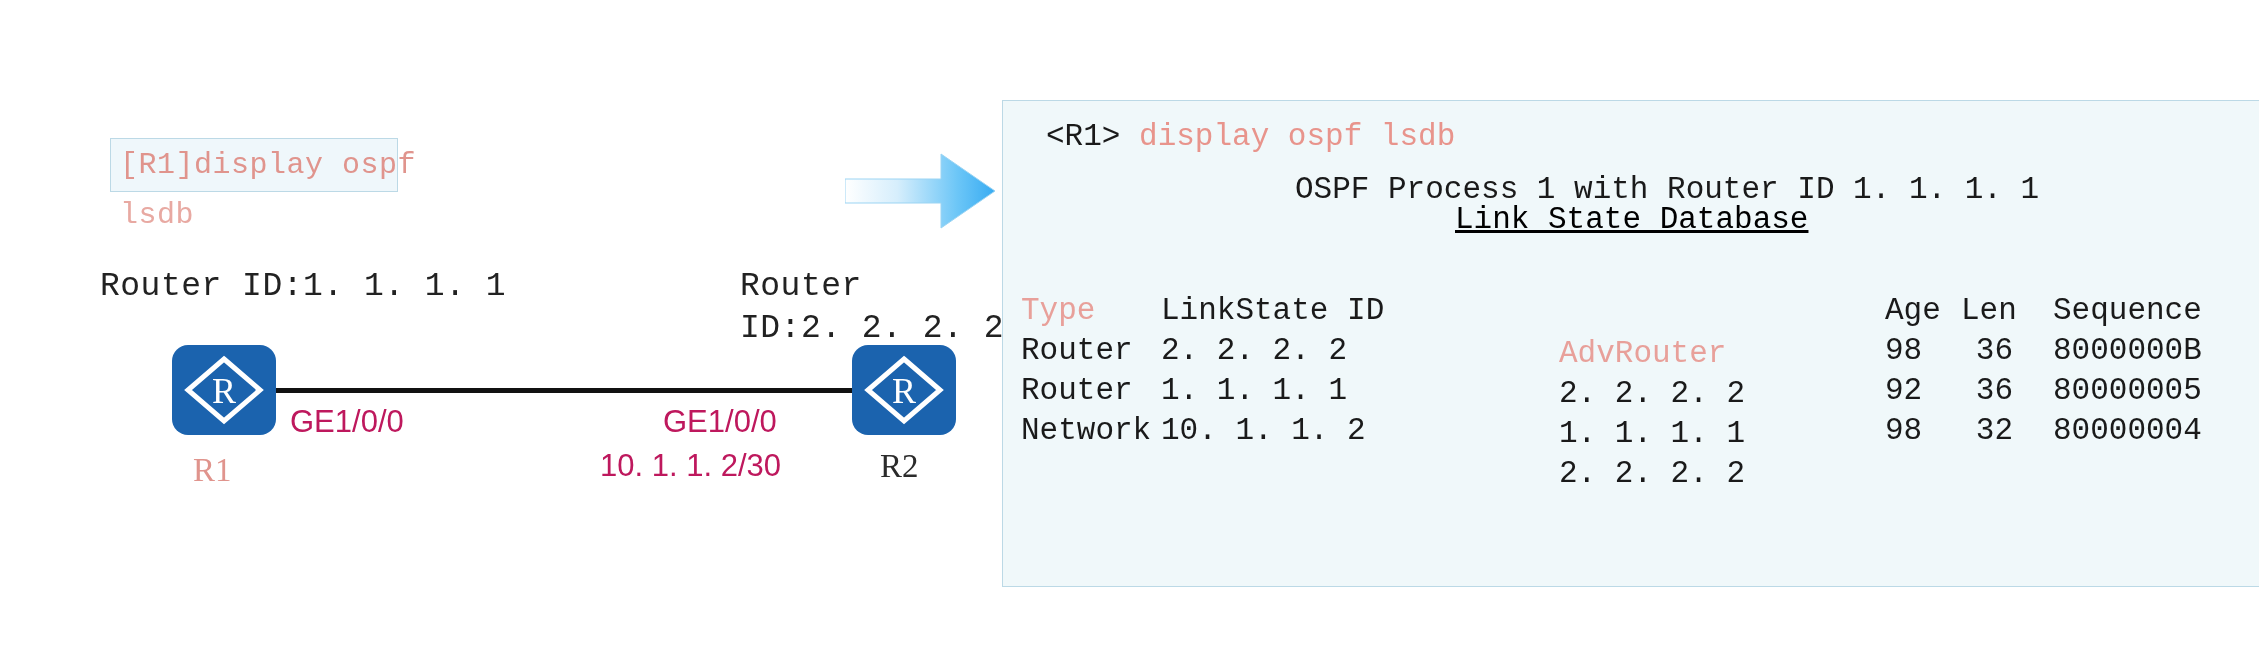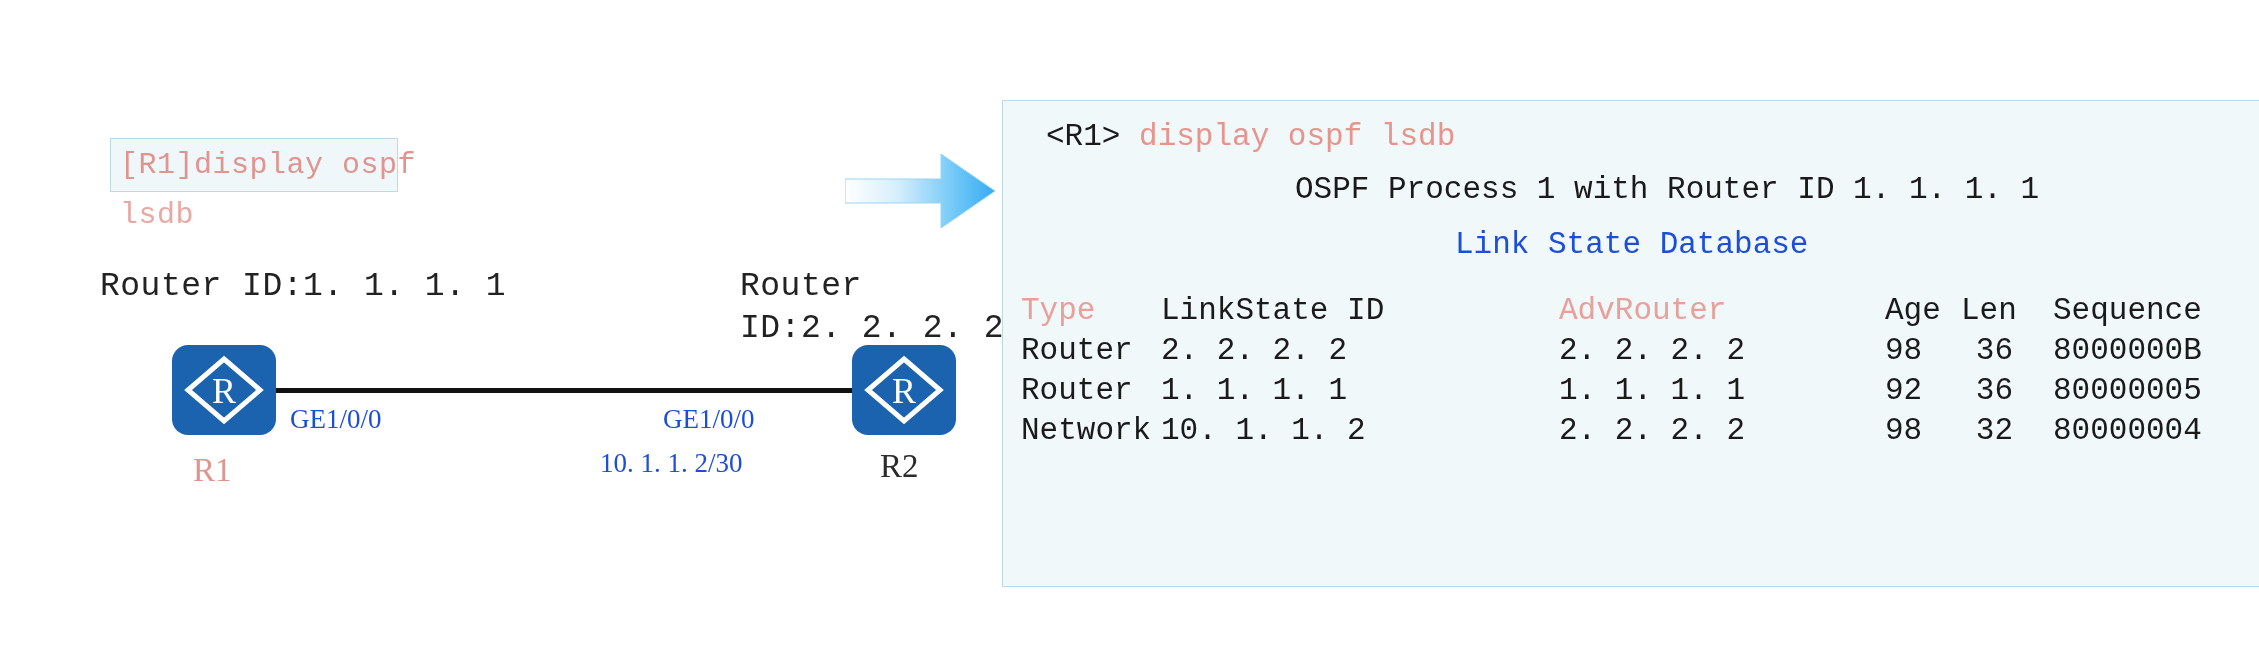--- a/index.html
+++ b/index.html
@@ -53,22 +53,22 @@
   #router-left{left:172px;top:345px;}
   #router-right{left:852px;top:345px;}
   .router-icon svg{display:block;width:104px;height:90px;}
 
   #link-line{
     position:absolute;left:276px;top:388px;width:576px;height:5px;
     background:#111;z-index:1;
   }
 
   .iface{
-    position:absolute;font-family:Liberation Serif, serif;
-    font-size:27px;color:#1d4ed8;white-space:nowrap;
+    position:absolute;font-family:Liberation Sans, sans-serif;
+    font-size:31px;color:#be185d;white-space:nowrap;
   }
   #iface-left-name{left:290px;top:404px;}
   #iface-left-ip{left:290px;top:448px;}
   #iface-right-name{left:663px;top:404px;}
   #iface-right-ip{left:600px;top:448px;}
 
   #label-r1{
     position:absolute;left:193px;top:452px;
     font-family:"Liberation Serif",serif;font-size:33px;color:#e0948d;
   }
@@ -86,30 +86,30 @@
     background:#f0f8fa;border:1px solid #bcd9e6;box-sizing:border-box;
     overflow:hidden;
   }
   .t-row{position:absolute;white-space:nowrap;
     font-family:"Liberation Mono",monospace;font-size:31px;}
   #prompt-line{left:16px;top:18px;margin-left:27px;}
   #prompt-tag{color:#1a1a1a;}
   #prompt-cmd{color:#e8948c;}
 
   #hdr-process{left:292px;top:71px;color:#1a1a1a;}
-  #hdr-lsdb{left:452px;top:126px;color:#1d4ed8;}
+  #hdr-lsdb{left:452px;top:101px;color:#000000;text-decoration:underline;}
   #hdr-area{left:516px;top:151px;color:#1a1a1a;}
 
   .tbl{position:absolute;left:10px;top:192px;width:1250px;}
   .tbl-row{height:40px;position:relative;white-space:nowrap;}
   .c{position:absolute;font-family:"Liberation Mono",monospace;font-size:31px;color:#1a1a1a;}
   .c.hl{color:#e8a09a;}
   .col-type{left:8px;}
   .col-ls{left:148px;}
-  .col-adv{left:546px;}
+  .col-adv{left:546px;margin-top:43px;}
   .col-age{left:872px;text-align:left;width:52px;}
   .col-len{left:948px;text-align:right;width:52px;}
   .col-seq{left:1040px;}
 </style>
 </head>
 <body>
 
 <div class="stage">
 
   <div id="cmd-box"></div>

